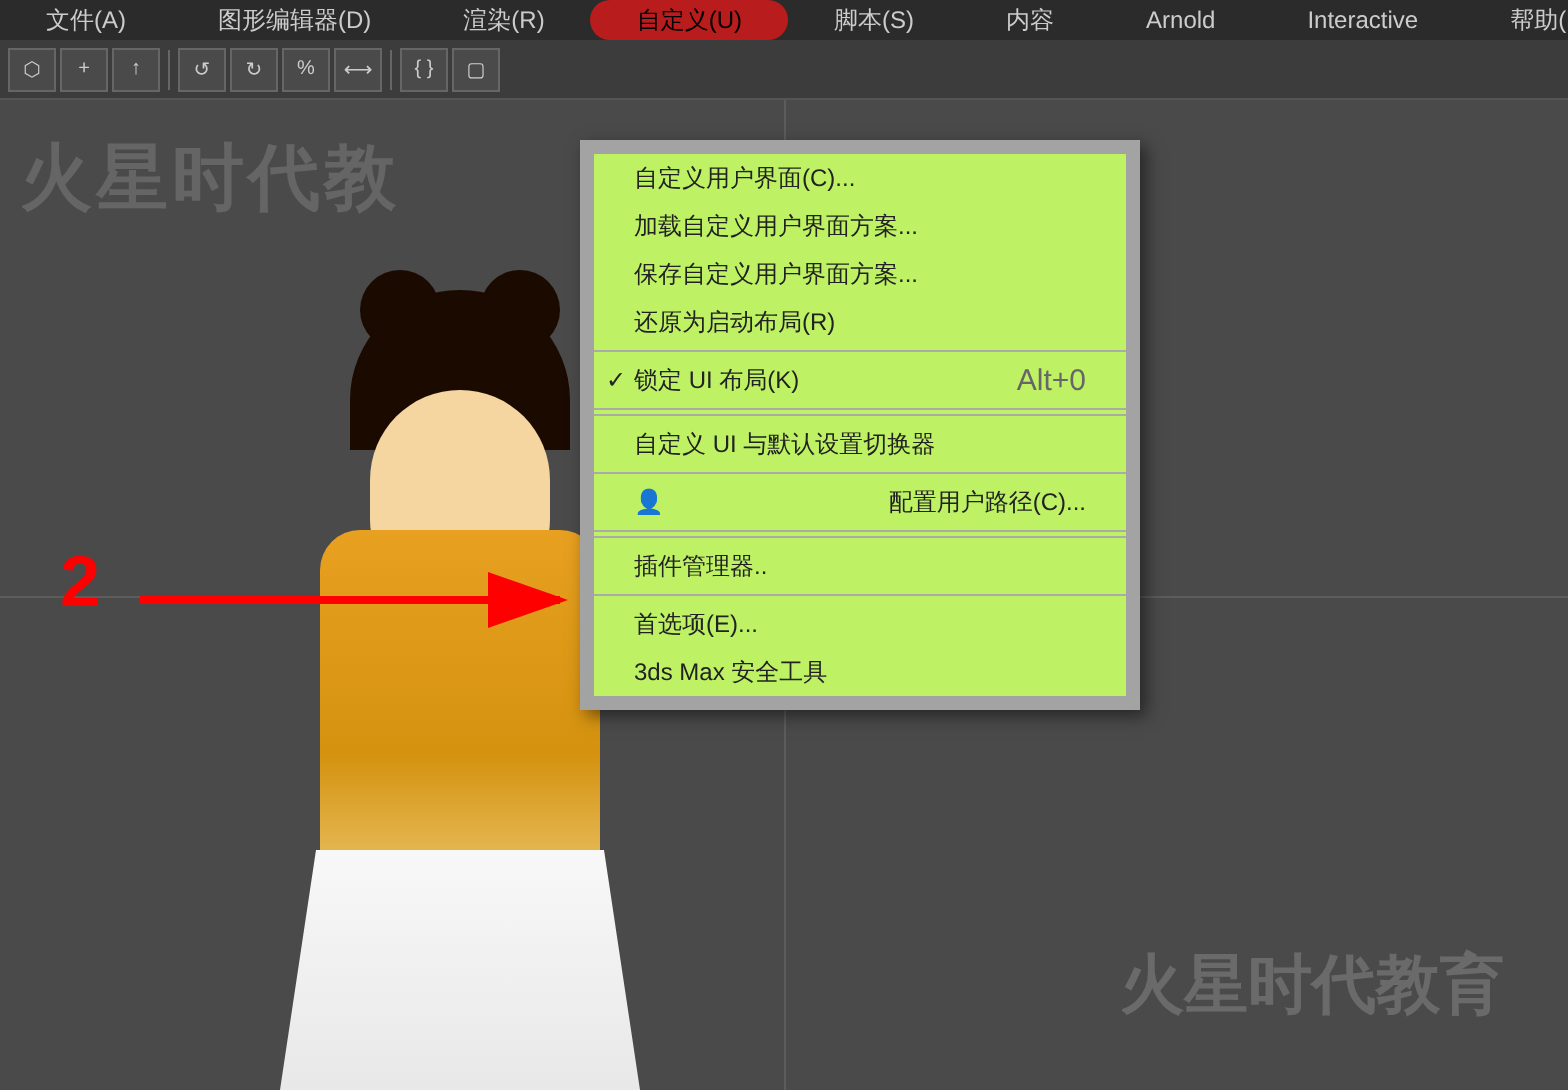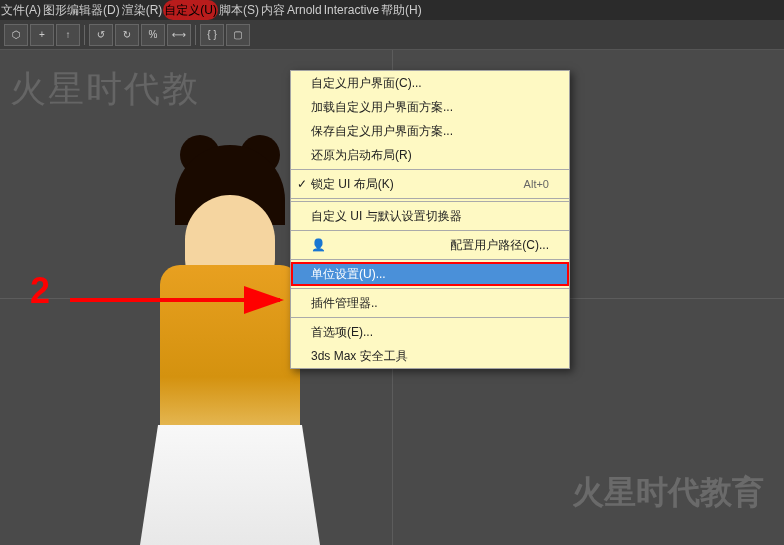--- a/index.html
+++ b/index.html
@@ -18,21 +18,21 @@
       height: 20px;
       background: #2b2b2b;
       display: flex;
       align-items: center;
       position: relative;
       z-index: 100;
     }
     .menubar-item {
       color: #cccccc;
       font-size: 12px;
-      padding: 0 1px;
+      padding: 0 23px;
       height: 100%;
       display: flex;
       align-items: center;
       cursor: pointer;
       white-space: nowrap;
       border-radius: 10px;
     }
     .menubar-item:hover, .menubar-item.active {
       background: #4a90d9;
       color: white;
@@ -79,29 +79,29 @@
       background: #4a4a4a;
       overflow: hidden;
     }
 
     
     .watermark-top {
       position: absolute;
       top: 15px;
       left: 10px;
       font-size: 36px;
-      font-weight: normal;
+      font-weight: bold;
       color: rgba(255,255,255,0.15);
       z-index: 1;
       letter-spacing: 2px;
     }
     .watermark-bottom {
       position: absolute;
       bottom: 30px;
-      right: 20px;
+      right: 32px;
       font-size: 32px;
       font-weight: bold;
       color: rgba(255,255,255,0.18);
       z-index: 1;
     }
 
     
     .character {
       position: absolute;
       bottom: 0;
@@ -194,22 +194,22 @@
       width: 230px;
       height: 30px;
     }
 
     
     .dropdown {
       position: absolute;
       top: 20px;
       left: 290px;
       width: 280px;
-      background: #fef9c3;
-      border: 1px solid #a3a3a3;
+      background: #bef264;
+      border: 7px solid #a3a3a3;
       box-shadow: 3px 3px 8px rgba(0,0,0,0.5);
       z-index: 200;
       font-size: 12px;
     }
     .dropdown-item {
       padding: 5px 20px;
       color: #222;
       cursor: pointer;
       white-space: nowrap;
       display: flex;
@@ -238,21 +238,21 @@
       outline-offset: -2px;
     }
     .dropdown-sep {
       height: 1px;
       background: #aaa;
       margin: 2px 0;
     }
     .dropdown-item .shortcut {
       color: #666;
       margin-left: 20px;
-      font-size: 11px;
+      font-size: 15px;
       text-align: center;
     }
 
     
     .menubar-item.customize {
       background: #b91c1c;
       color: #000;
     }
 
     
@@ -346,20 +346,19 @@
     </div>
     <div class="dropdown-sep"></div>
     <div class="dropdown-sep"></div>
     <div class="dropdown-item">自定义 UI 与默认设置切换器</div>
     <div class="dropdown-sep"></div>
     <div class="dropdown-item">
       <span style="margin-right:4px;">👤</span>
       <span>配置用户路径(C)...</span>
     </div>
     <div class="dropdown-sep"></div>
-    <div class="dropdown-item highlighted">单位设置(U)...</div>
     <div class="dropdown-sep"></div>
     <div class="dropdown-item">插件管理器..</div>
     <div class="dropdown-sep"></div>
     <div class="dropdown-item">首选项(E)...</div>
     <div class="dropdown-item">3ds Max 安全工具</div>
   </div>
 </div>
 
 </body></html>

